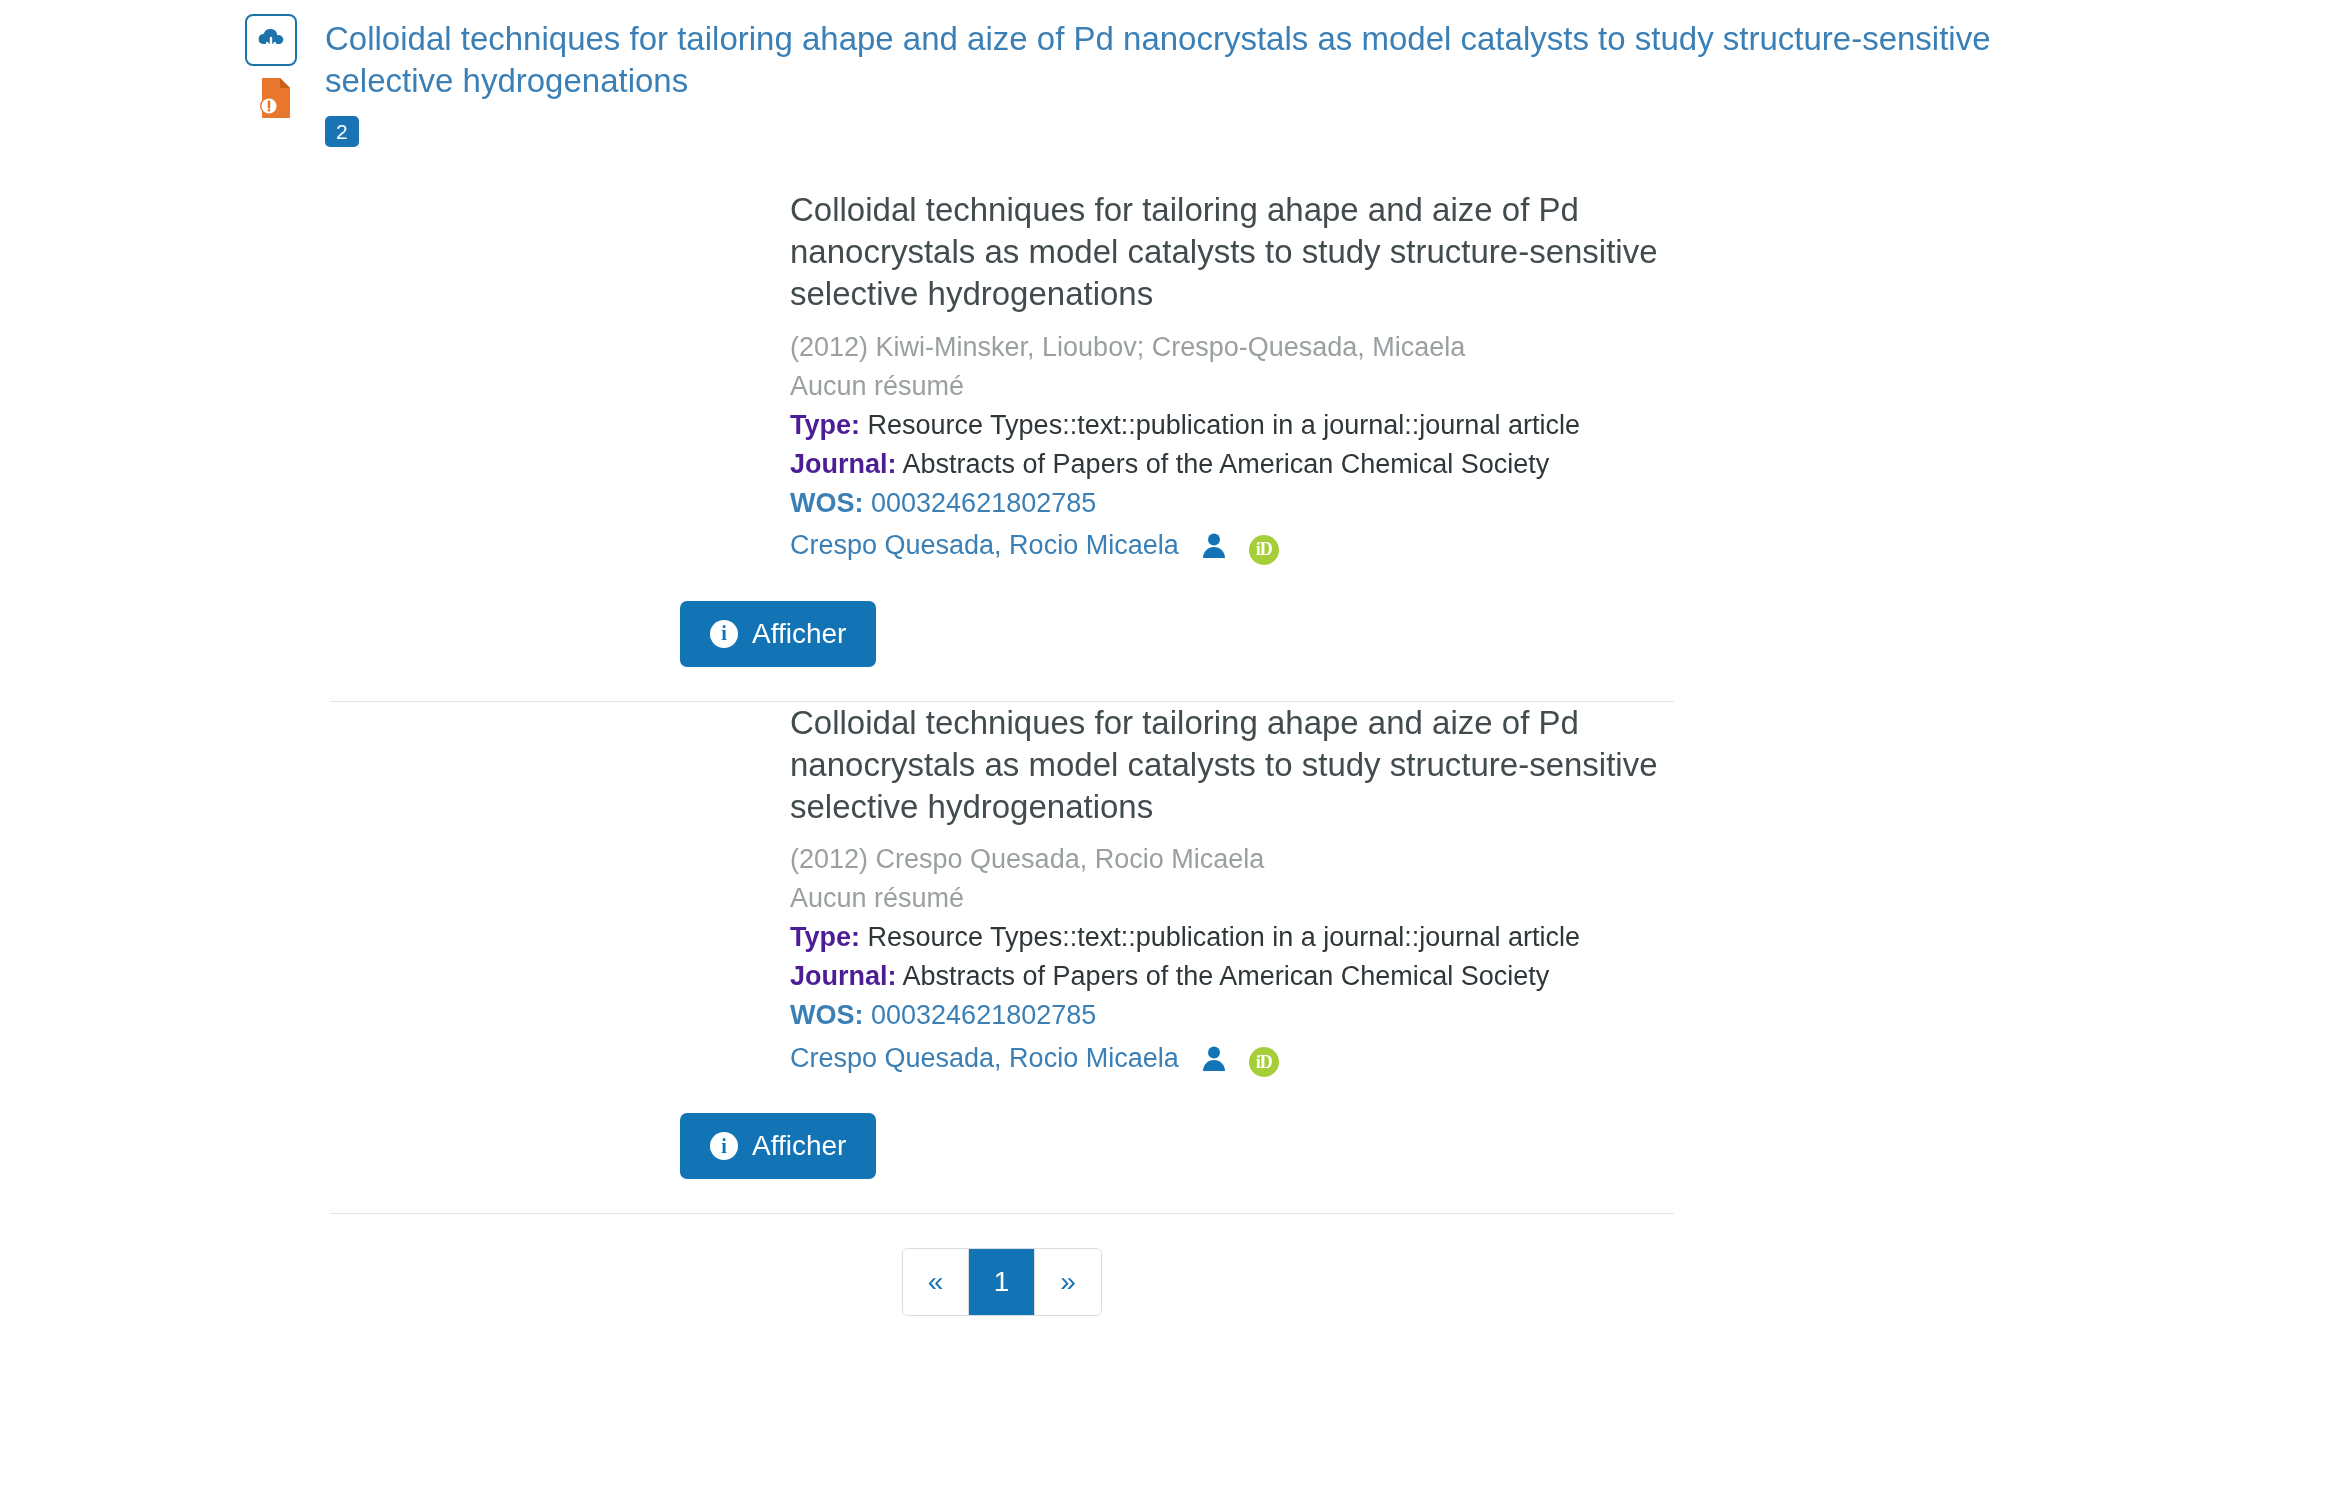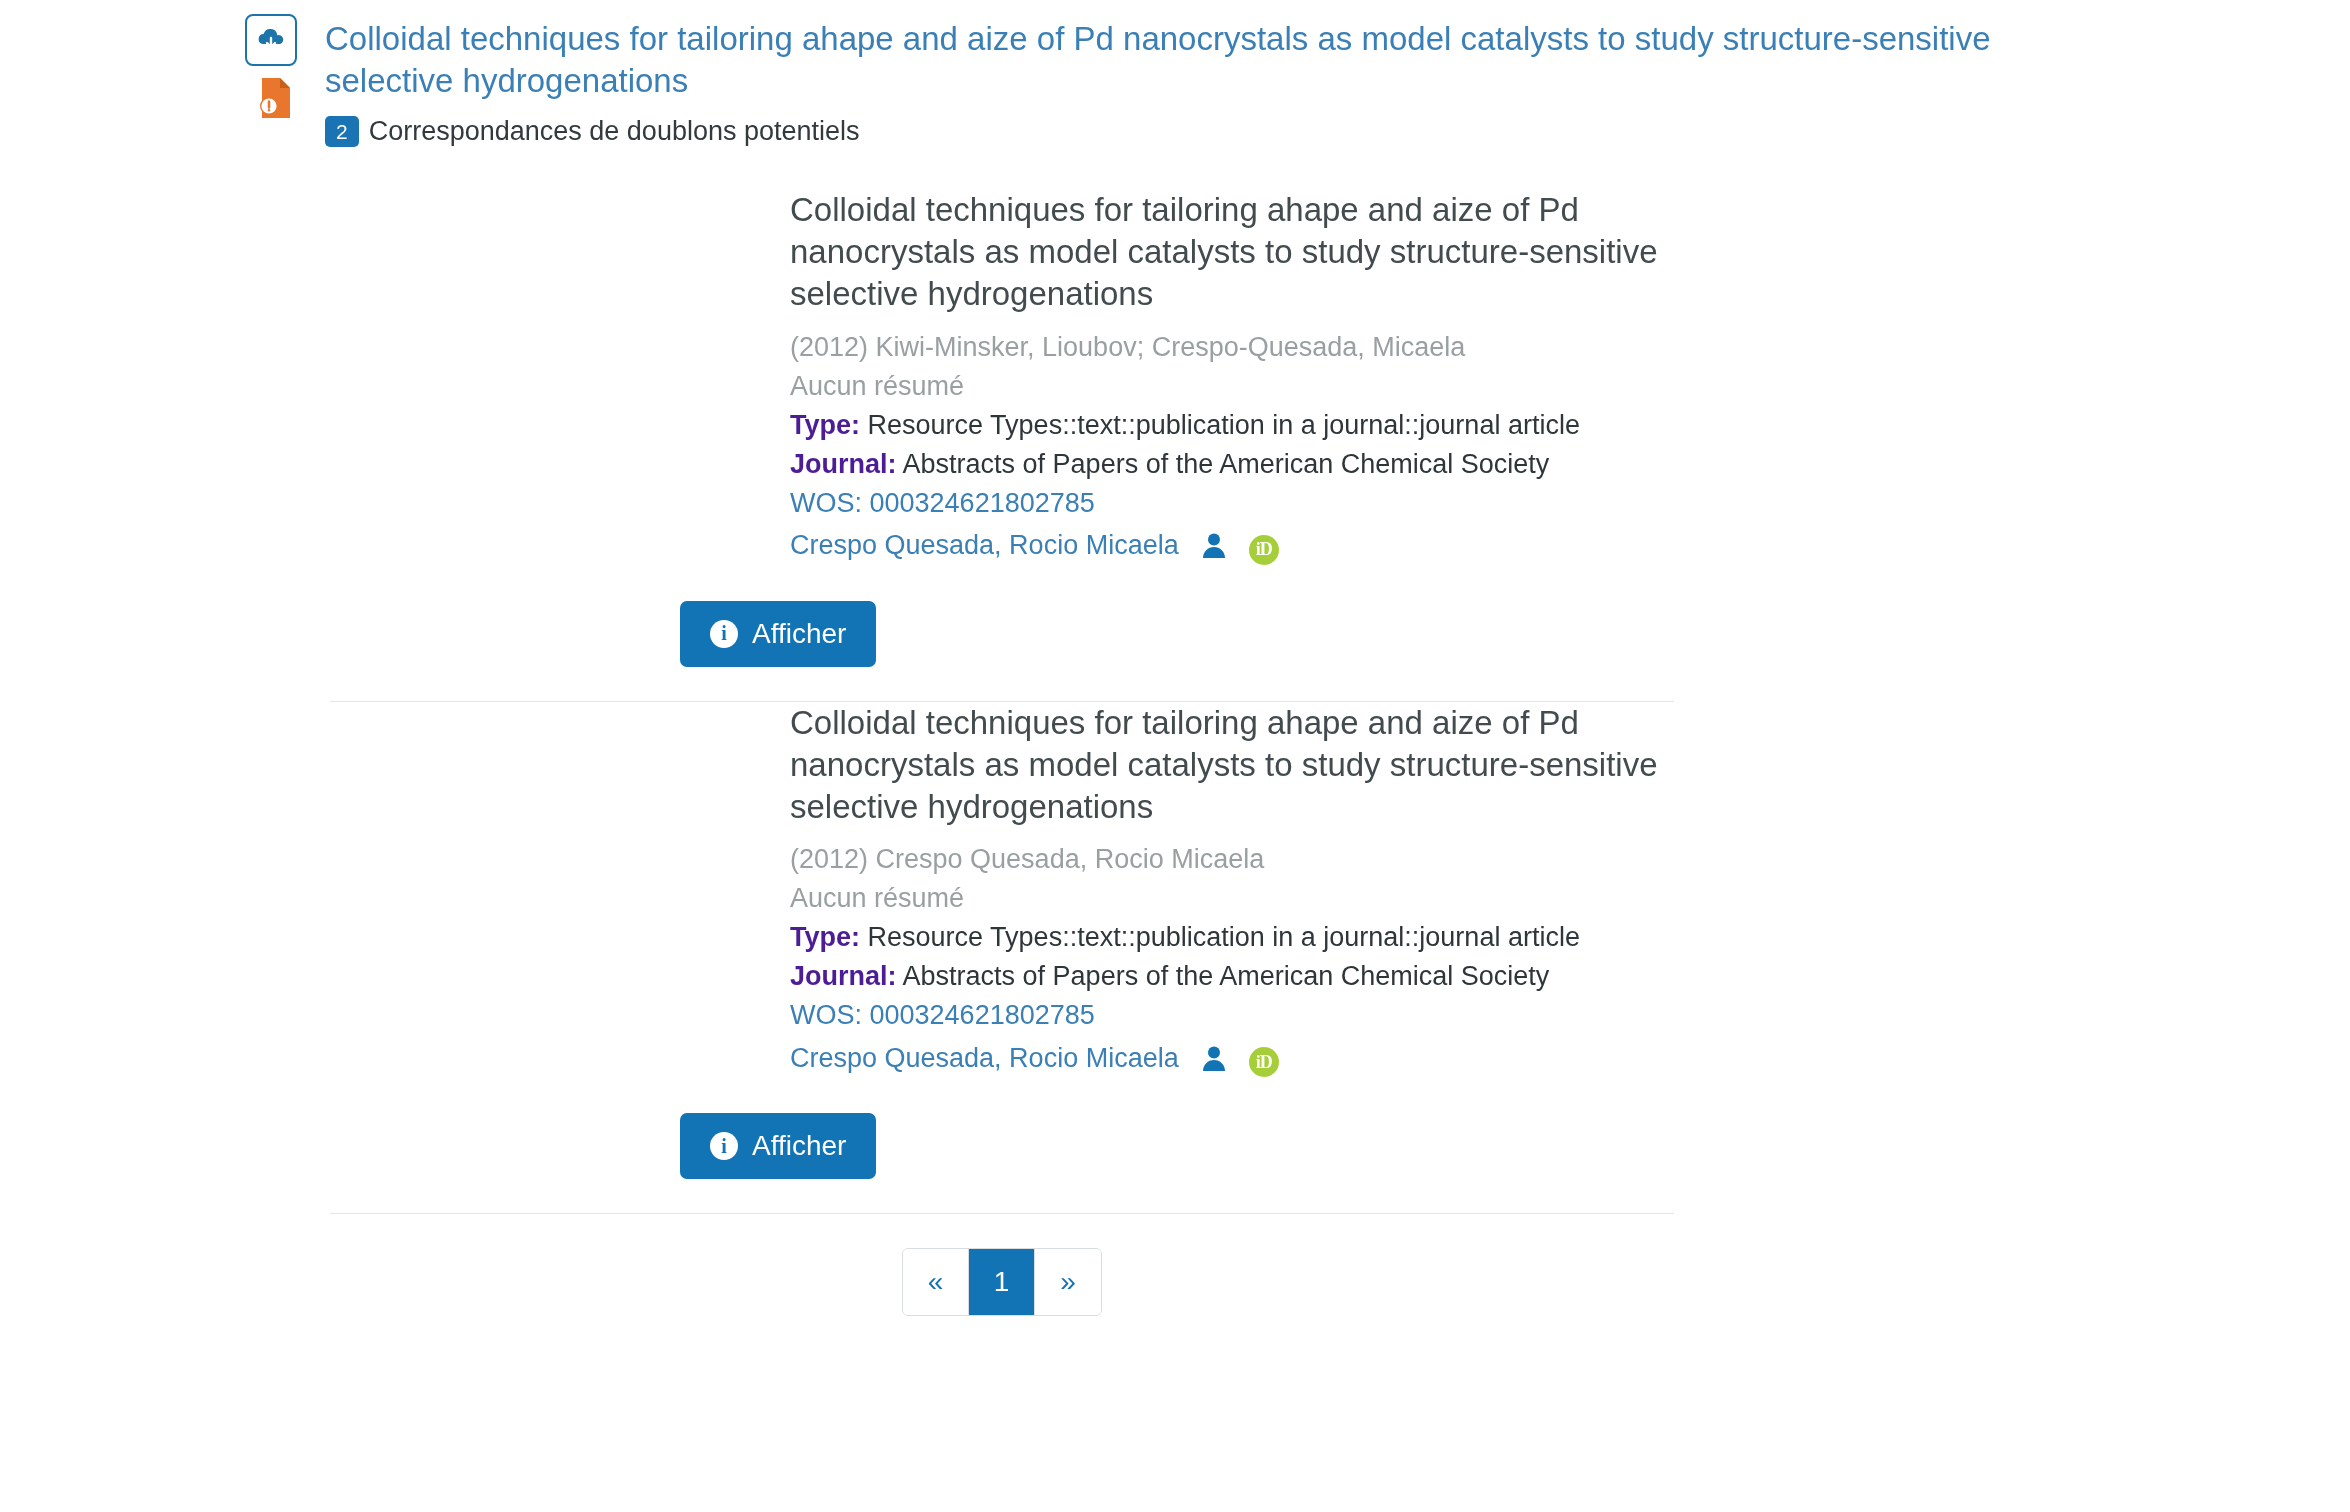--- a/index.html
+++ b/index.html
@@ -117,21 +117,21 @@
   }
   .kv {
     font-size: 27px;
     color: #2f3639;
     margin-bottom: 8px;
   }
   .kv .k {
     color: #4c1d95;
     font-weight: bold;
   }
-  .kv.wos .k { color: #3a7fb5; font-weight: normal; }
+  .kv.wos .k { color: #3a7fb5; font-weight: bold; }
   .kv.wos .v { color: #3a7fb5; }
   .person-line {
     font-size: 27px;
     color: #3a7fb5;
     display: flex;
     align-items: center;
     gap: 23px;
     margin-top: 6px;
     margin-bottom: 20px;
   }
@@ -225,21 +225,20 @@
           <circle cx="12" cy="30" r="7.6" fill="#ffffff"></circle>
           <path d="M12 25.5v6M12 34.2v.1" stroke="#e8762c" stroke-width="2.6" stroke-linecap="round"></path>
         </svg>
       </div>
     </div>
 
     <div class="record-body">
       <div class="record-title">Colloidal techniques for tailoring ahape and aize of Pd nanocrystals as model catalysts to study structure-sensitive selective hydrogenations</div>
       <div class="dup-line">
         <span class="dup-badge">2</span>
-        <span class="dup-label">Correspondances de doublons potentiels</span>
       </div>
     </div>
   </div>
 
   <div class="entries">
 
     <div class="entry">
       <div class="entry-inner">
         <div class="entry-title">Colloidal techniques for tailoring ahape and aize of Pd nanocrystals as model catalysts to study structure-sensitive selective hydrogenations</div>
         <div class="entry-authors">(2012) Kiwi-Minsker, Lioubov; Crespo-Quesada, Micaela</div>

